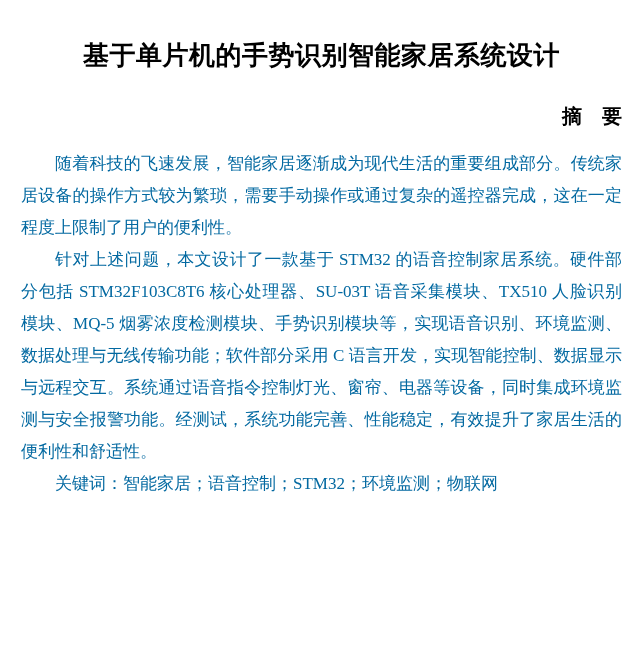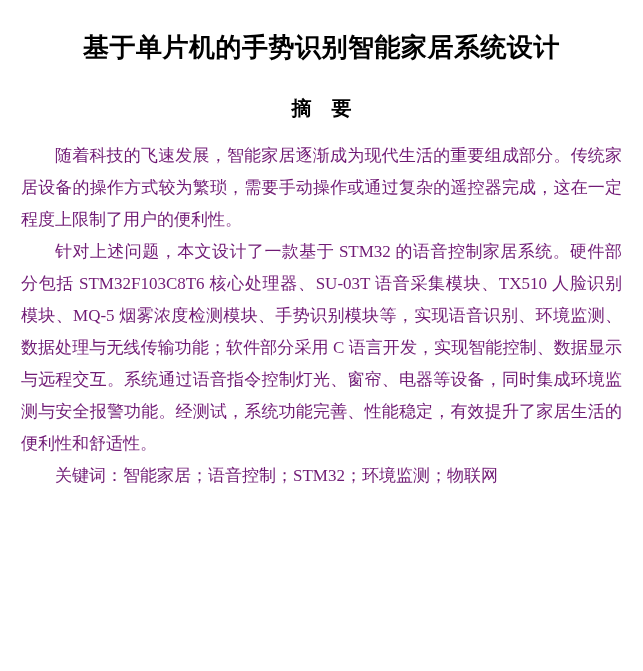--- a/index.html
+++ b/index.html
@@ -11,46 +11,46 @@
     position: relative;
     width: 643px;
     height: 671px;
     box-sizing: border-box;
     background: #ffffff;
     padding: 26px 21px 0 21px;
     overflow: hidden;
     color: #000000;
   }
   .title {
-    margin: 4px;
+    margin: 12px;
     text-align: center;
     font-family: "Liberation Sans", "DejaVu Sans", sans-serif;
     font-weight: bold;
     font-size: 26px;
     line-height: 34px;
     letter-spacing: 0.5px;
     color: #000000;
   }
   .abstract-heading {
     margin: 30px 0 0 0;
-    text-align: center;
+    text-align: right;
     font-family: "Liberation Sans", "DejaVu Sans", sans-serif;
     font-weight: bold;
     font-size: 20px;
     line-height: 28px;
     color: #000000;
   }
   .body-text {
     margin-top: 18px;
     font-family: "Liberation Serif", "DejaVu Serif", serif;
     font-size: 17px;
     line-height: 32px;
     text-align: justify;
     text-justify: inter-ideograph;
-    color: #701a75;
+    color: #0369a1;
   }
   .para {
     margin: 0;
     padding: 0;
     text-indent: 2em;
   }
   .keywords-line {
     margin: 0;
     padding: 0;
     text-indent: 2em;

